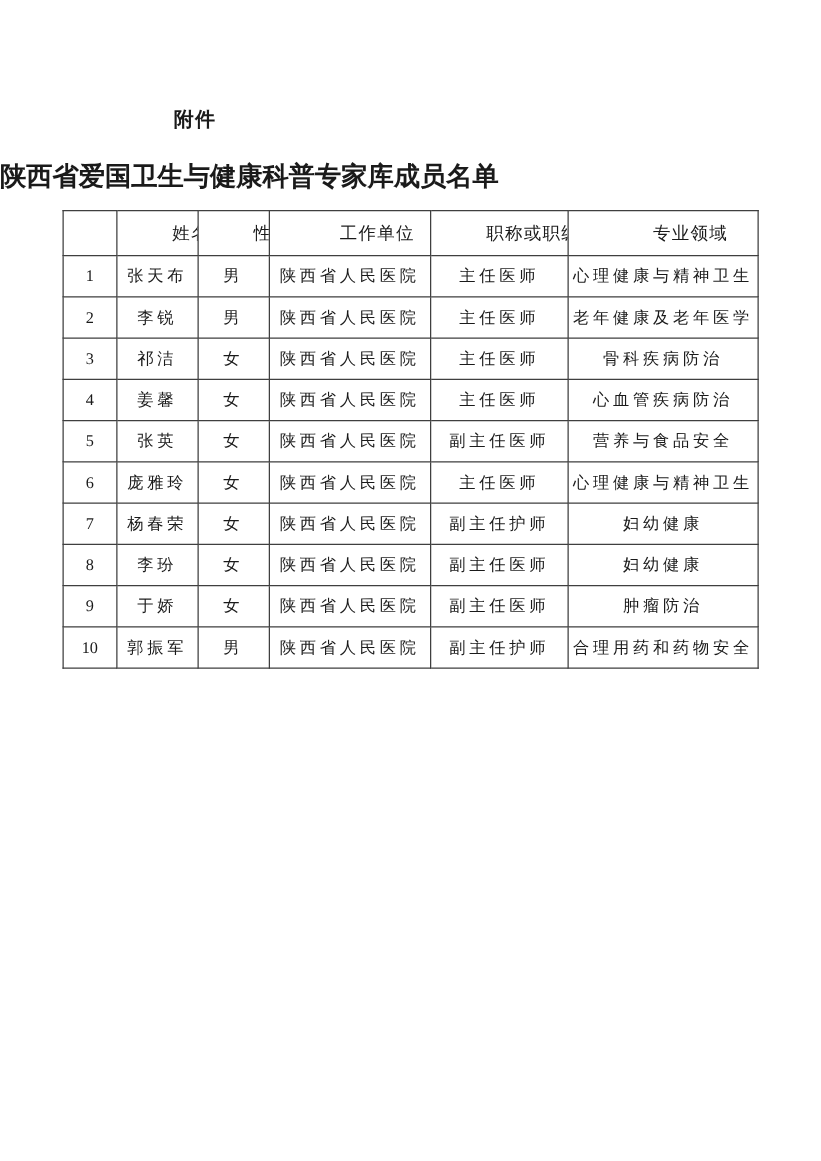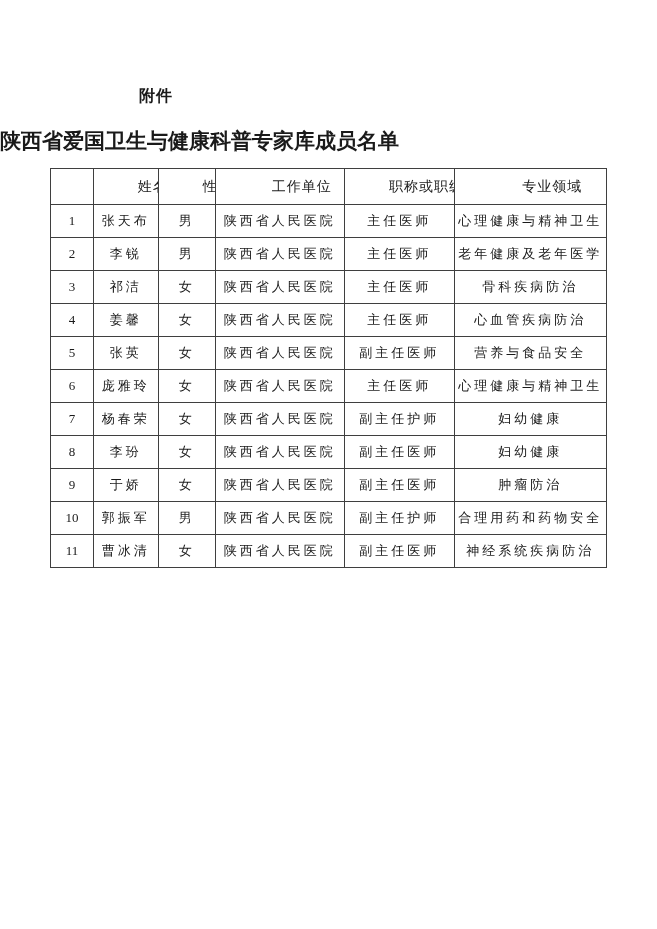--- a/index.html
+++ b/index.html
@@ -165,24 +165,16 @@
           <td class="col-5">肿瘤防治</td>
         </tr>
         <tr>
           <td class="col-0 num">10</td>
           <td class="col-1">郭振军</td>
           <td class="col-2">男</td>
           <td class="col-3">陕西省人民医院</td>
           <td class="col-4">副主任护师</td>
           <td class="col-5">合理用药和药物安全</td>
         </tr>
-        <tr>
-          <td class="col-0 num">11</td>
-          <td class="col-1">曹冰清</td>
-          <td class="col-2">女</td>
-          <td class="col-3">陕西省人民医院</td>
-          <td class="col-4">副主任医师</td>
-          <td class="col-5">神经系统疾病防治</td>
-        </tr>
       </tbody>
   </table>
 
 </div>
 
 </body></html>

